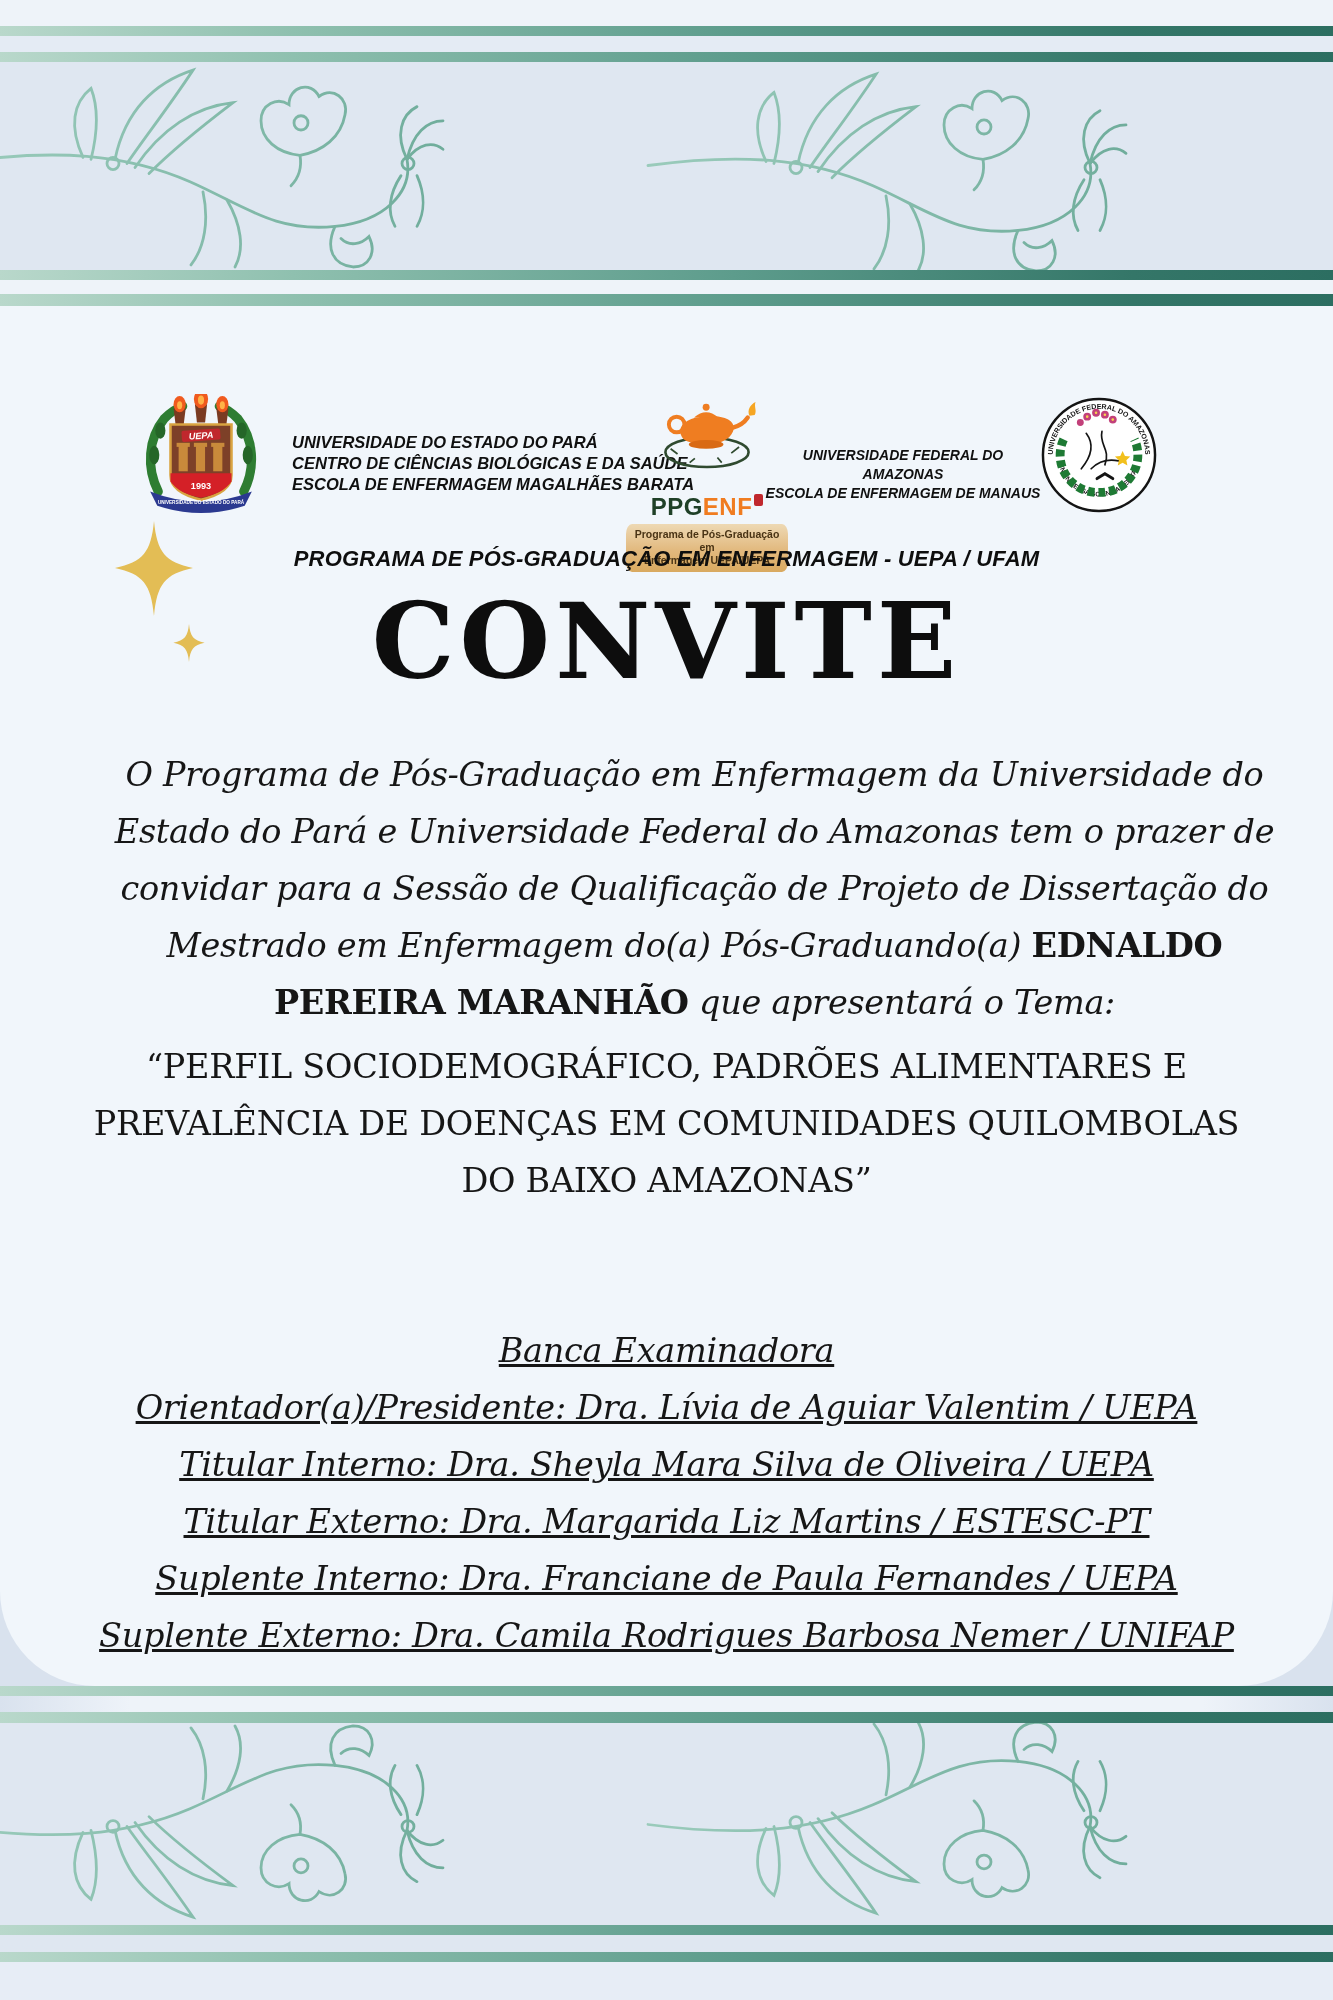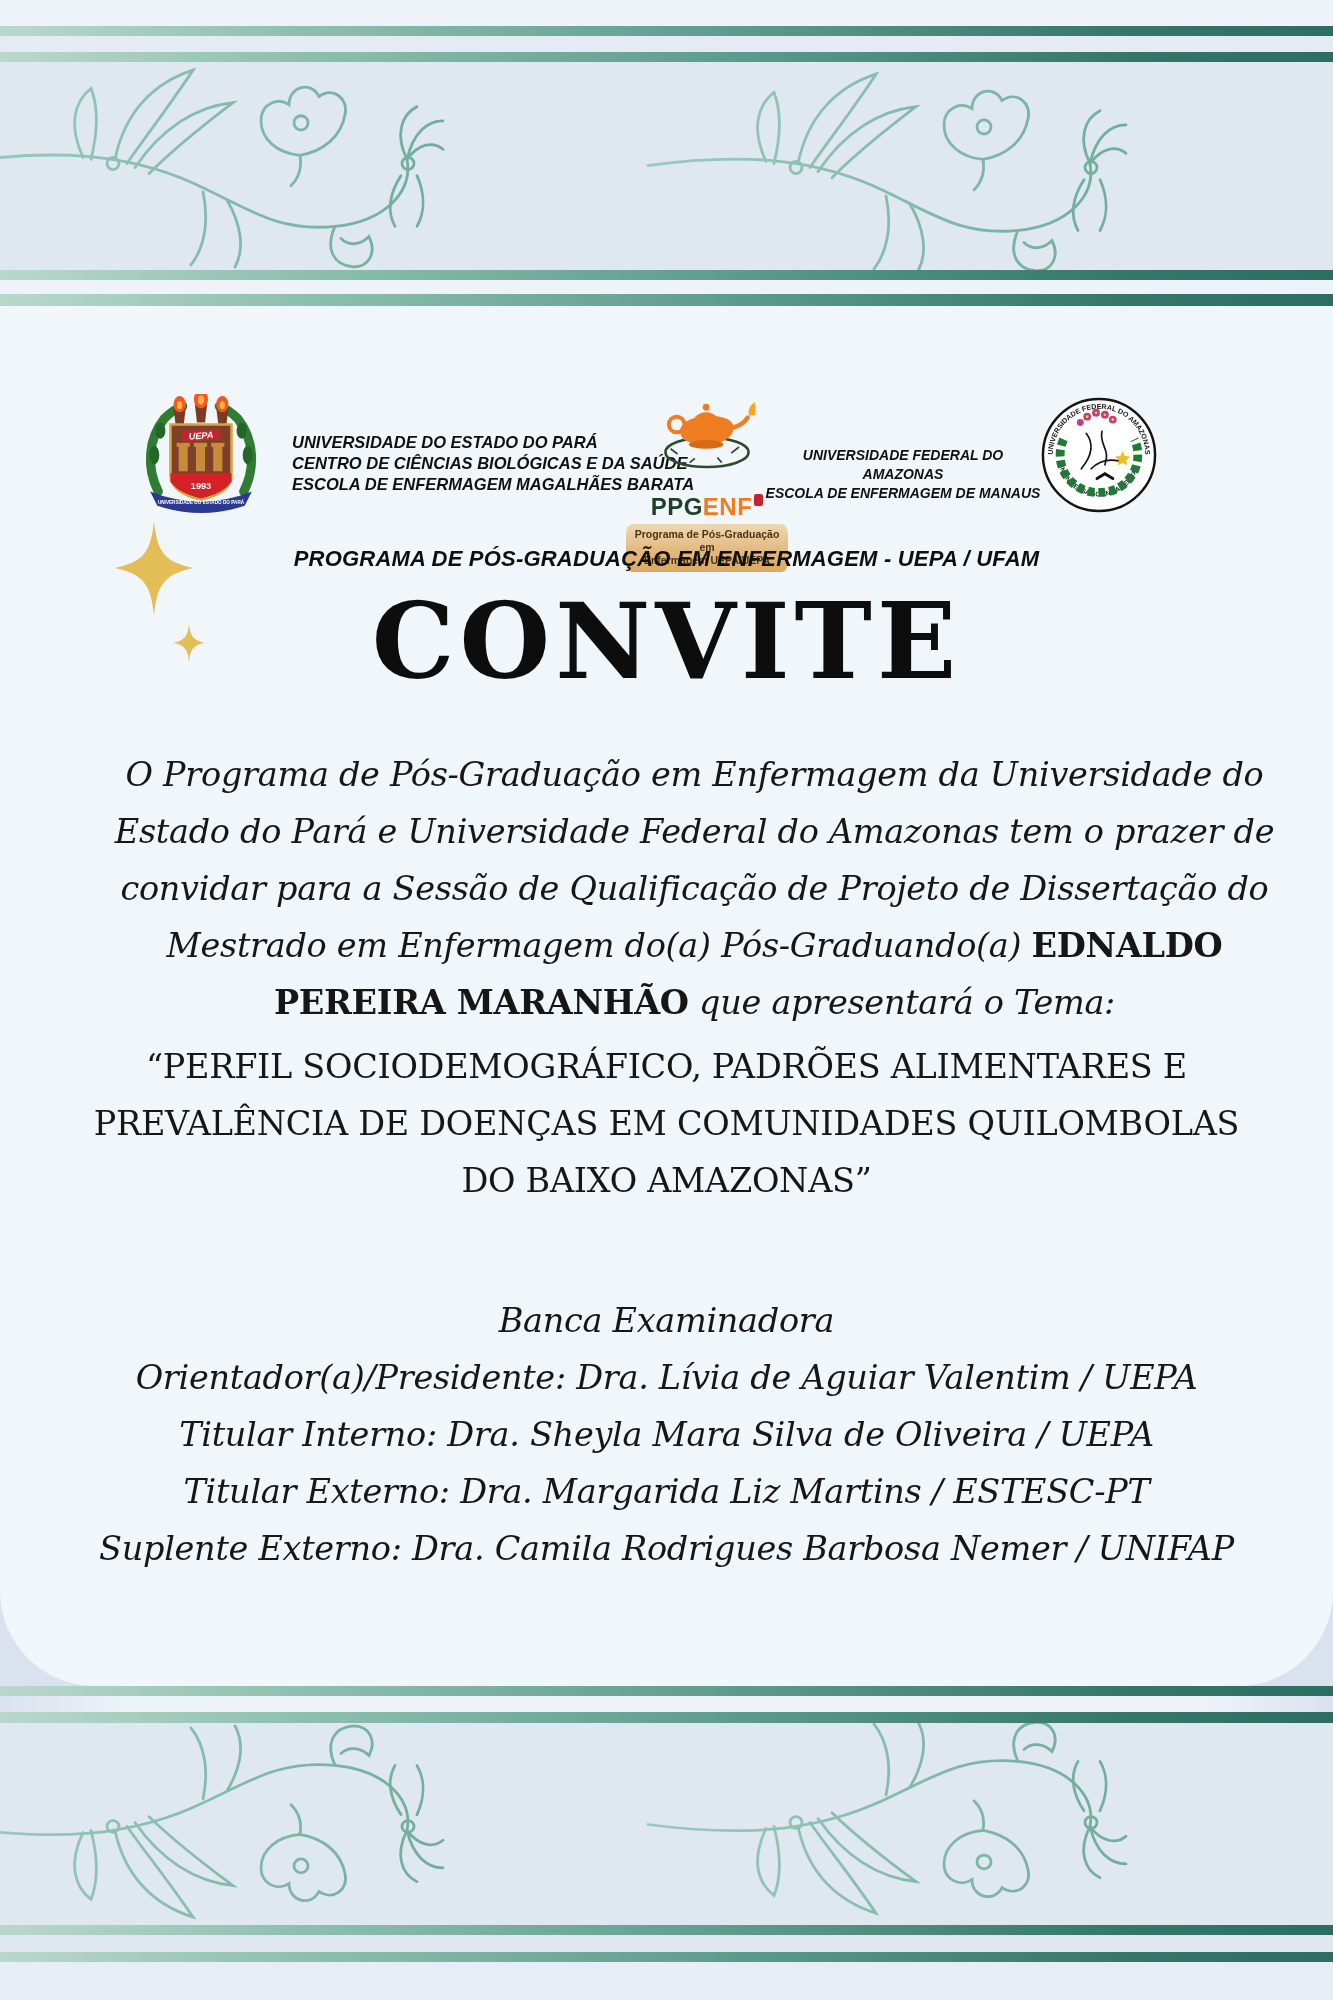--- a/index.html
+++ b/index.html
@@ -46,21 +46,21 @@
   }
   .program-line{top:240px;font-family:"Liberation Sans",sans-serif;font-weight:bold;font-style:italic;font-size:22px;color:#0e0e0e;letter-spacing:.2px;}
   .title{top:276px;font-size:104px;line-height:120px;font-weight:bold;color:#0d0d0d;letter-spacing:5px;}
   
   .bodytext{font-size:33.5px;line-height:57px;color:#161616;letter-spacing:-.3px;}
   .it{font-style:italic;}
   .bup{font-style:normal;font-weight:bold;}
   .invitation{top:440px;padding-left:28px;}
   .theme{top:732px;font-style:normal;}
   .details{top:908px;white-space:pre-wrap;}
-  .committee{top:986px;}
+  .committee{top:1016px;text-decoration:underline;}
   
   .sparkle{position:absolute;line-height:0;}
 </style>
 </head>
 <body>
 
 <div class="poster">
 
   <div>
     <div class="strip s-light" style="height:26px"></div>
@@ -245,20 +245,21 @@
       <div>PREVALÊNCIA DE DOENÇAS EM COMUNIDADES QUILOMBOLAS</div>
       <div>DO BAIXO AMAZONAS”</div>
     </div>
 
 
     <div class="abs bodytext it committee">
       <div>Banca Examinadora</div>
       <div>Orientador(a)/Presidente: Dra. Lívia de Aguiar Valentim / UEPA</div>
       <div>Titular Interno: Dra. Sheyla Mara Silva de Oliveira / UEPA</div>
       <div>Titular Externo: Dra. Margarida Liz Martins / ESTESC-PT</div>
+      <div>Suplente Interno: Dra. Franciane de Paula Fernandes / UEPA</div>
       <div>Suplente Externo: Dra. Camila Rodrigues Barbosa Nemer / UNIFAP</div>
     </div>
   </div>
 
   <div>
     <div class="teal-bar h10"></div>
     <div class="strip s-curtain" style="height:16px"></div>
     <div class="teal-bar h11"></div>
     <div class="floral-band">
       <svg width="1333" height="202" viewBox="0 0 1333 205" preserveAspectRatio="none">

